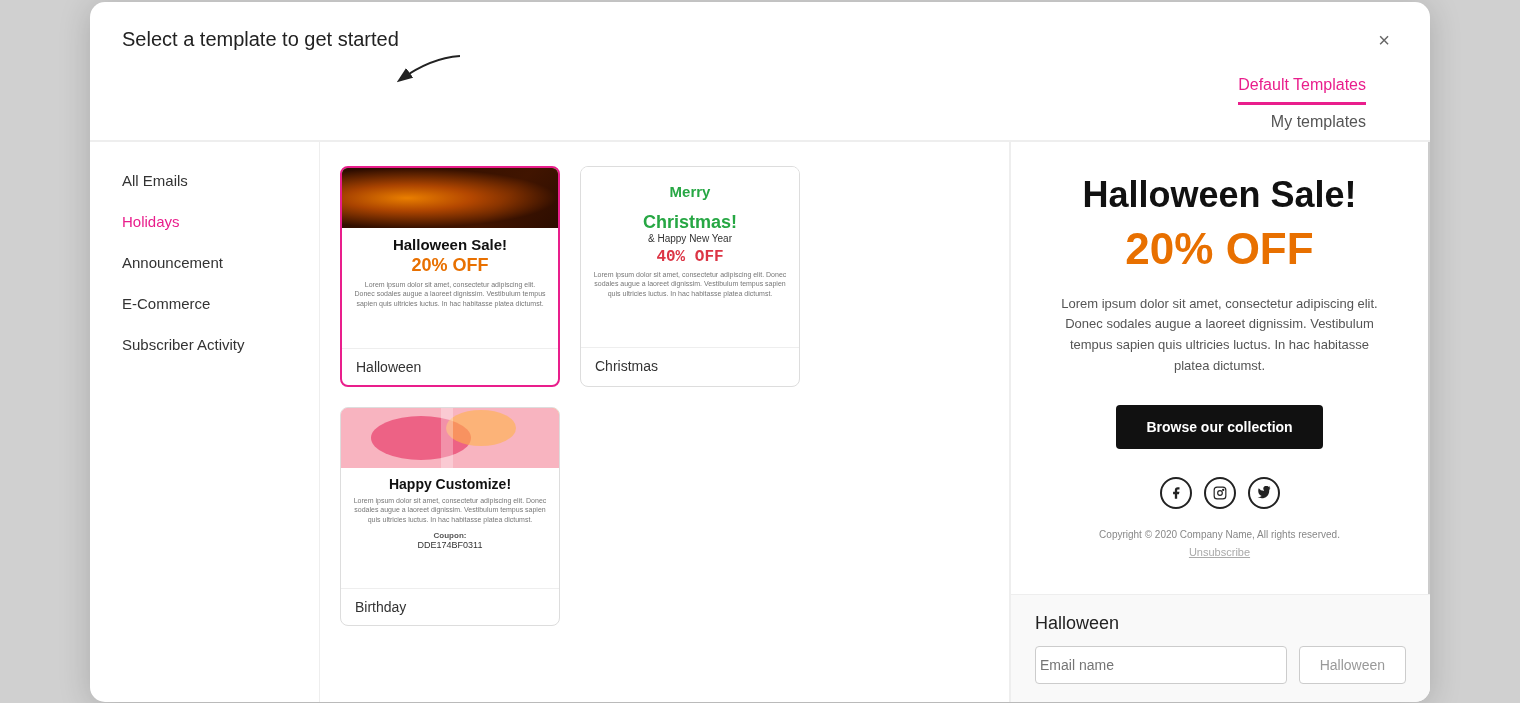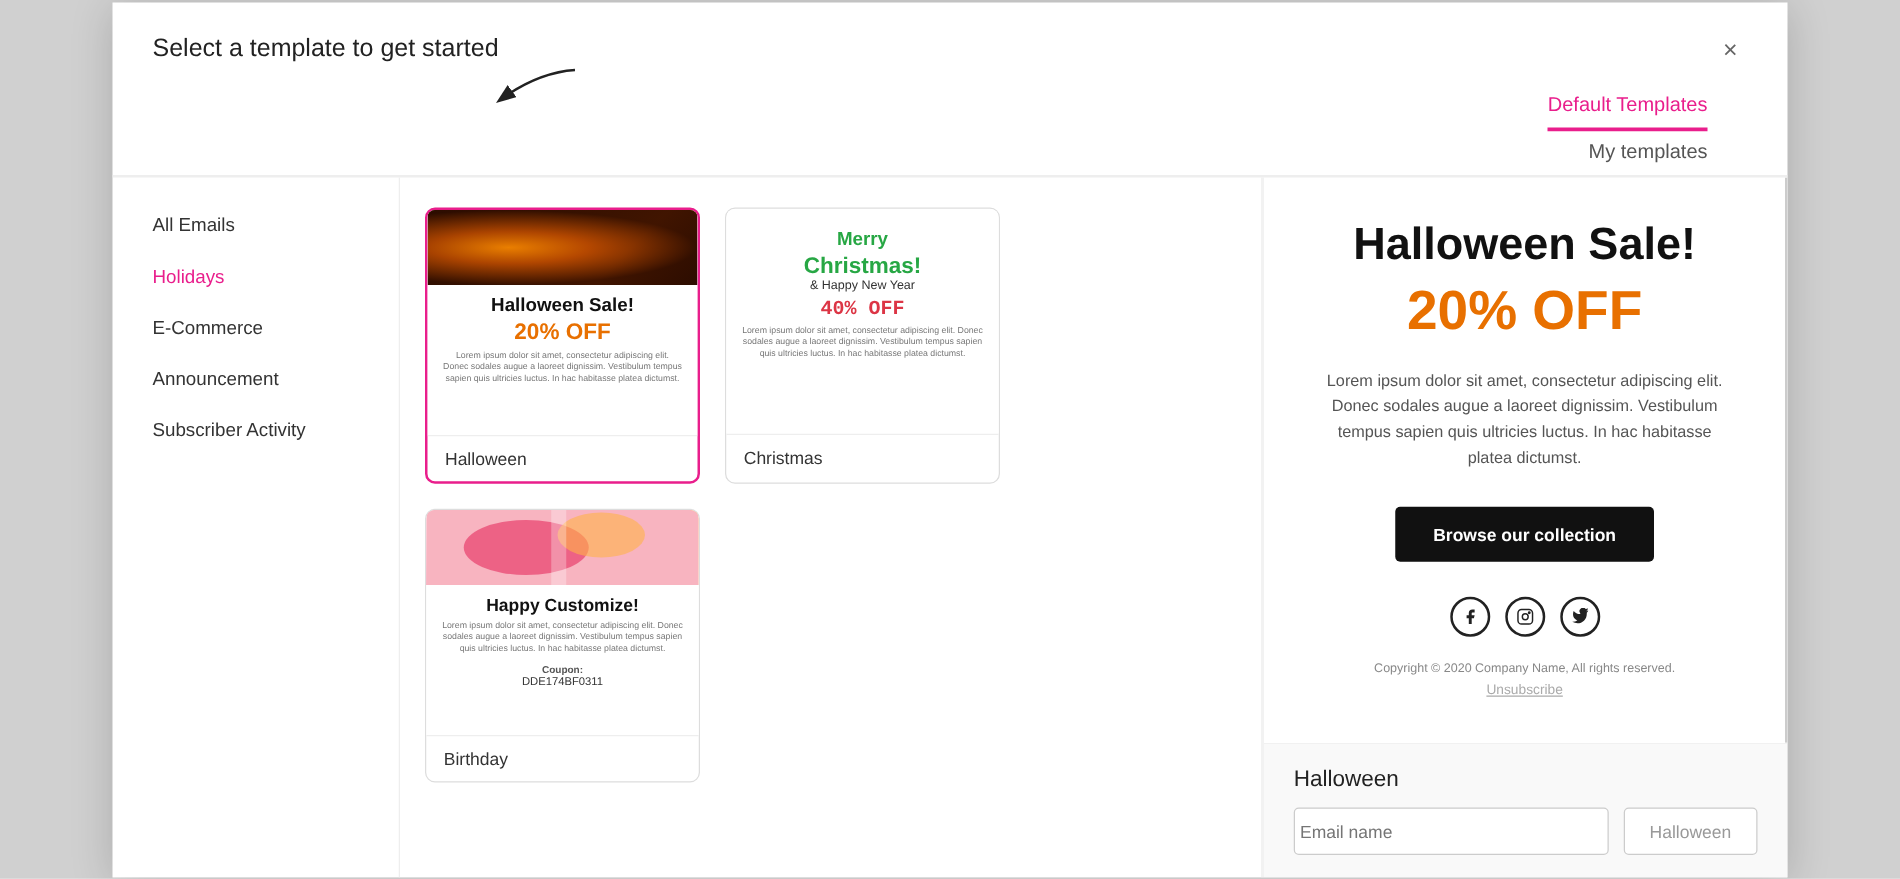--- a/index.html
+++ b/index.html
@@ -6,21 +6,21 @@
     body {
       background: #d0d0d0;
       display: flex;
       align-items: center;
       justify-content: center;
       min-height: 100vh;
       font-family: -apple-system, BlinkMacSystemFont, 'Segoe UI', sans-serif;
     }
     .modal {
       background: #fff;
-      border-radius: 0;
+      border-radius: 15px;
       width: 1340px;
       max-width: 95vw;
       min-height: 620px;
       position: relative;
       box-shadow: 0 4px 32px rgba(0,0,0,0.18);
       overflow: hidden;
     }
     .modal-header {
       padding: 24px 32px 0 32px;
       display: flex;
@@ -165,21 +165,21 @@
     }
     .halloween-content .lorem {
       font-size: 7px;
       color: #777;
       line-height: 1.4;
     }
     .christmas-content h3 {
       font-size: 12px;
       font-weight: 600;
       color: #222;
-      margin-bottom: 2px;
+      margin-bottom: 12px;
     }
     .christmas-content .merry {
       font-size: 15px;
       font-weight: 900;
       color: #27a744;
     }
     .christmas-content .happy {
       font-size: 10px;
       color: #333;
     }
@@ -376,22 +376,22 @@
     </svg>
     <div class="tab active" style="color: rgb(233, 30, 140); border-bottom-color: rgb(233, 30, 140);">Default Templates</div>
     <div class="tab">My templates</div>
   </div>
 
   <div class="modal-body">
 
     <div class="sidebar">
       <div class="sidebar-item">All Emails</div>
       <div class="sidebar-item active" style="color: rgb(233, 30, 140);">Holidays</div>
+      <div class="sidebar-item">Announcement</div>
       <div class="sidebar-item">E-Commerce</div>
-      <div class="sidebar-item">Announcement</div>
       <div class="sidebar-item">Subscriber Activity</div>
     </div>
 
     <div class="template-grid">
 
       <div class="template-card selected">
         <div class="card-preview card-preview-halloween">
           <div class="halloween-img-bar">
             <div class="halloween-img-bar-inner"></div>
           </div>

